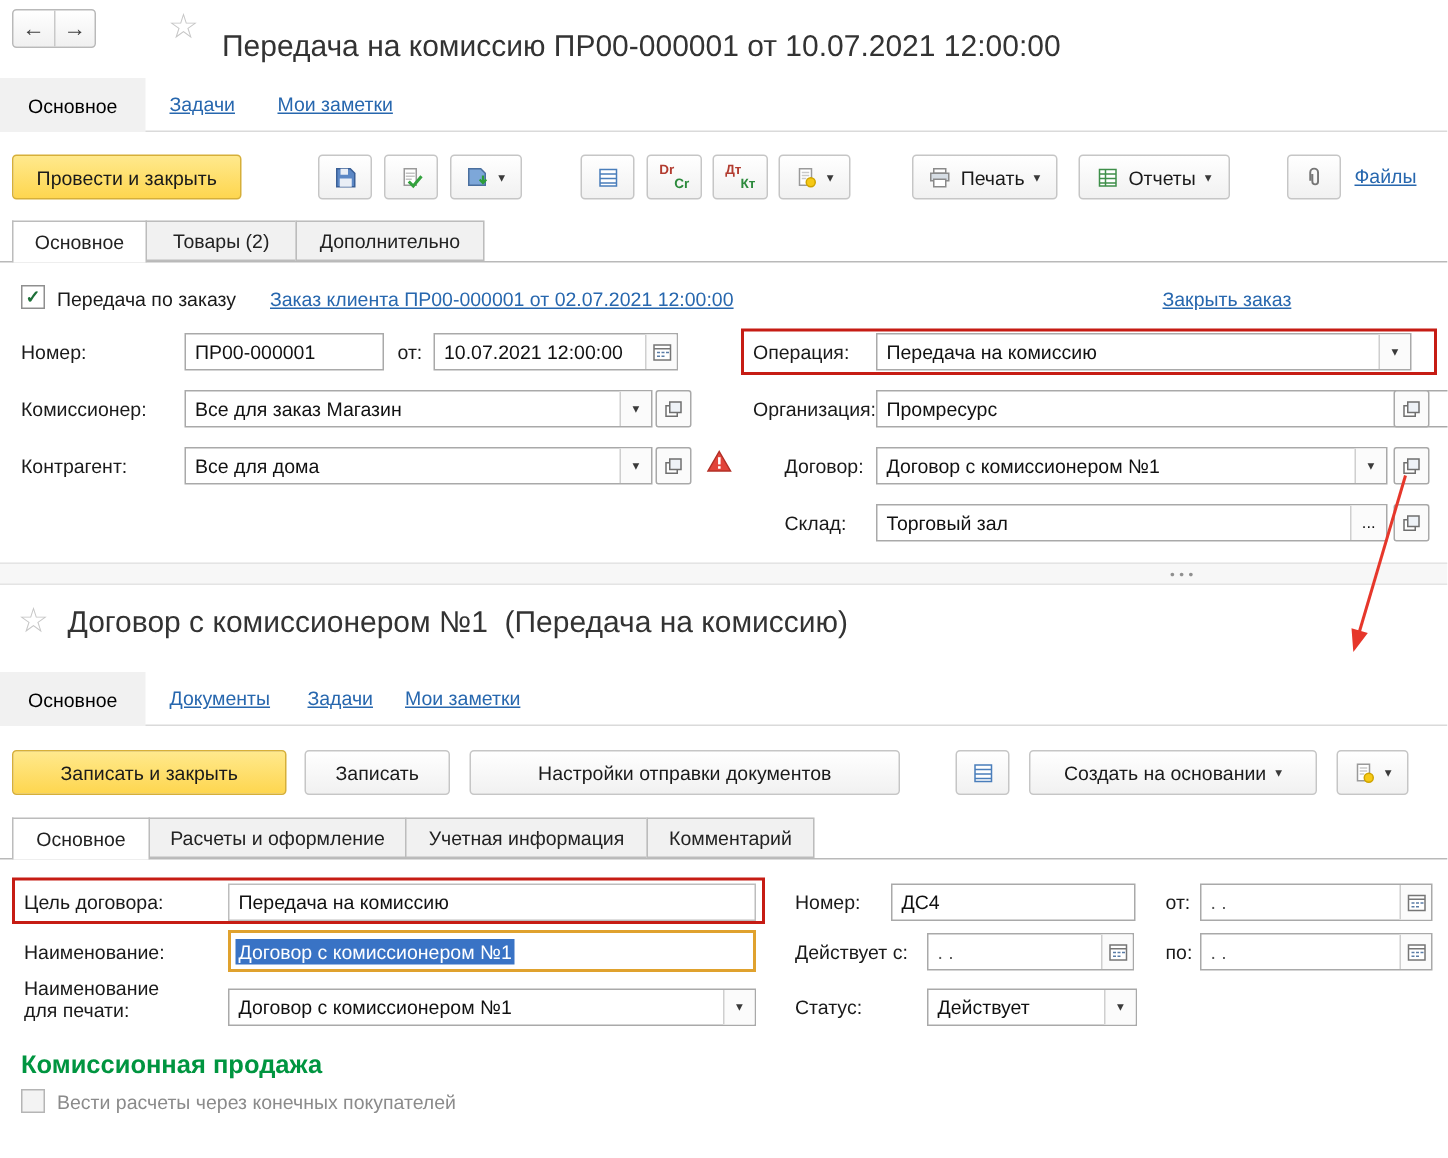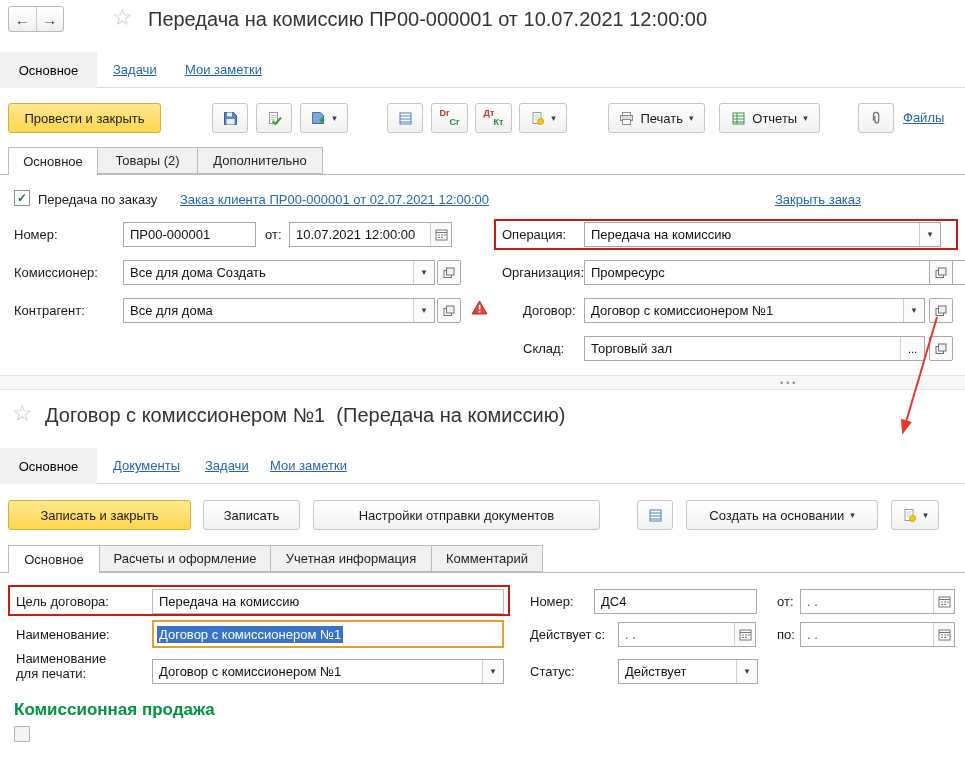--- a/index.html
+++ b/index.html
@@ -46,21 +46,21 @@
 
   <div class="navgroup">
     <div class="arrow">
         <span>←</span>
       </div>
     <div class="arrow">
         <span>→</span>
       </div>
   </div>
   <span class="star" style="left:112px;top:6px;">☆</span>
-  <div class="title" style="left:148px;top:8px;">Передача на комиссию ПР00-000001 от 10.07.2021 12:00:00</div>
+  <div class="title" style="left:148px;top:20px;">Передача на комиссию ПР00-000001 от 10.07.2021 12:00:00</div>
 
   <div class="navrow" style="top:52px;">
     <div class="navactive">Основное</div>
     <span class="link" style="left:113px;top:10px;">Задачи</span>
     <span class="link" style="left:185px;top:10px;">Мои заметки</span>
   </div>
 
   <div class="btn btn-yellow" style="left:8px;top:103px;width:153px;">
       <span>Провести и закрыть</span>
     </div>
@@ -196,21 +196,21 @@
   <span class="lbl" style="left:502px;top:227px;">Операция:</span>
   <div class="field" style="left:584px;top:222px;width:357px;">
     <span class="ftext">Передача на комиссию</span>
     <span class="seg">
         <span class="caret">▾</span>
       </span>
   </div>
 
   <span class="lbl" style="left:14px;top:265px;">Комиссионер:</span>
   <div class="field" style="left:123px;top:260px;width:312px;">
-    <span class="ftext">Все для дома Создать</span>
+    <span class="ftext">Все для заказ Магазин</span>
     <span class="seg">
         <span class="caret">▾</span>
       </span>
   </div>
   <div class="openbtn" style="left:437px;top:260px;">
       <svg width="12" height="12" viewBox="0 0 12 12">
         <rect x="1" y="3.5" width="7.5" height="7" fill="#fff" stroke="#6f6f6f"></rect>
         <rect x="3.5" y="1" width="7.5" height="7" fill="#eef2f7" stroke="#6f6f6f"></rect>
       </svg>
     </div>
@@ -402,19 +402,20 @@
   <div class="field" style="left:618px;top:659px;width:140px;gap:12px;">
     <span class="ftext">Действует</span>
     <span class="seg">
         <span class="caret">▾</span>
       </span>
   </div>
 
   <div class="green-hdr" style="left:14px;top:700px;">Комиссионная продажа</div>
 
   <div class="checkbox disabled" style="left:14px;top:726px;"></div>
+  <span class="lbl lbl-gray" style="left:38px;top:727px;">Вести расчеты через конечных покупателей</span>
 
   <svg class="abs" style="left:0;top:0;z-index:9;pointer-events:none;" width="965" height="772" viewBox="0 0 965 772">
     <line x1="937" y1="317" x2="906" y2="422" stroke="#e6372b" stroke-width="2"></line>
     <polygon points="903,432 910.2,422.6 902.1,420.2" fill="#e6372b" stroke="#e6372b" stroke-width="2"></polygon>
   </svg>
 
 </div>
 
 </body></html>

